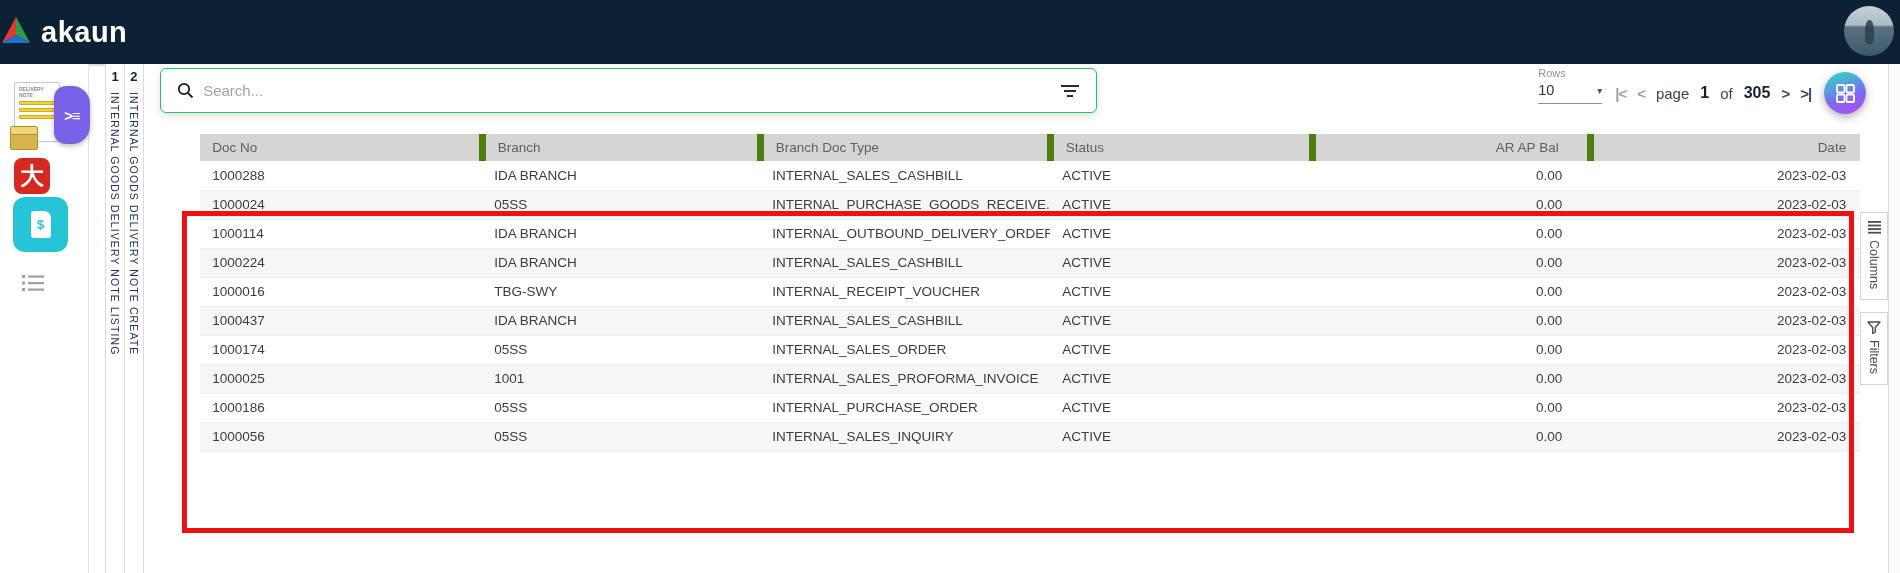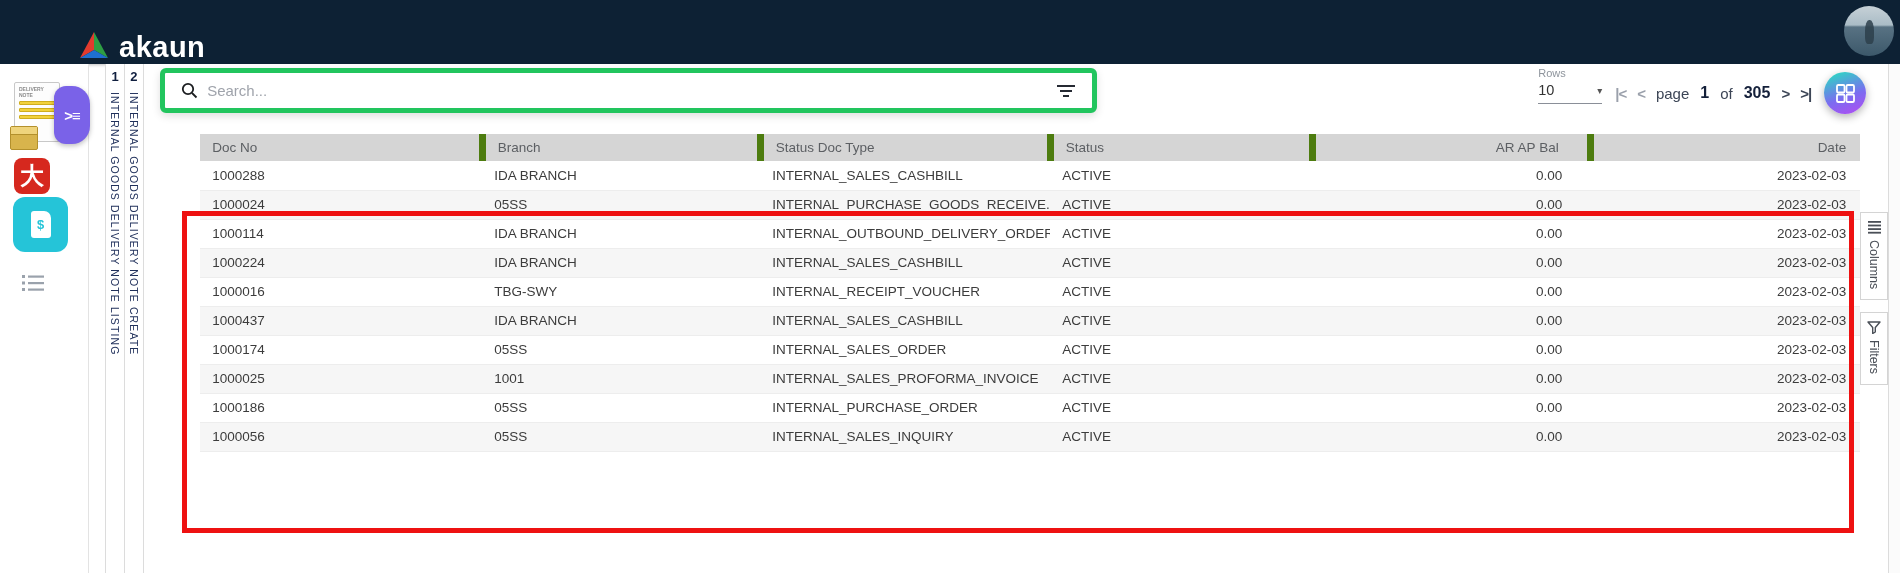--- a/index.html
+++ b/index.html
@@ -1,20 +1,20 @@
 <!DOCTYPE html>
 <html><head>
 <meta charset="utf-8">
 <style>
   * { margin:0; padding:0; box-sizing:border-box; }
   html,body { width:1900px; height:573px; }
   body { font-family:"Liberation Sans", sans-serif; background:#fff; overflow:hidden; position:relative; }
 
   
-  .navbar { height:64px; background:#0d2134; display:flex; align-items:flex-end; padding-left:78px; position:relative; box-shadow:0 1px 3px rgba(0,0,0,.25); }
+  .navbar { height:64px; background:#0d2134; display:flex; align-items:center; position:relative; box-shadow:0 1px 3px rgba(0,0,0,.25); }
   .logo { display:flex; align-items:center; gap:9px; cursor:pointer; }
   .brand { color:#fff; font-size:29px; font-weight:700; letter-spacing:.5px; }
   .avatar { position:absolute; right:6px; top:6px; width:50px; height:50px; border-radius:50%; overflow:hidden;
             background:linear-gradient(180deg,#c6d1d7 0%,#aabcc6 38%,#587283 42%,#3c586a 100%); }
   .avatar .figure { position:absolute; left:21px; top:14px; width:9px; height:24px; background:#2d3f4b; border-radius:45% 45% 30% 30%; opacity:.85; }
 
   
   .page-body { display:flex; height:509px; position:relative; }
 
   
@@ -38,21 +38,21 @@
   .vtab .num { font-size:13px; font-weight:700; color:#101f3f; }
   .vtab .vlabel { margin-top:8px; writing-mode:vertical-rl; text-orientation:mixed; font-size:10.5px; letter-spacing:1.1px; color:#20305b; white-space:nowrap; }
 
   
   .content { flex:1; position:relative; padding-left:16px; background:#fff; }
   .content-head { display:flex; align-items:center; gap:15px; height:50px; margin-top:3px; }
   .back-fab { width:44px; height:44px; border-radius:50%; background:linear-gradient(160deg,#2fd4c5 8%,#7b6cf0 58%,#b44cf2 100%); display:flex; align-items:center; justify-content:center; box-shadow:0 3px 8px rgba(0,0,0,.3); cursor:pointer; }
   .page-title { font-size:15.5px; font-weight:600; color:#19223c; letter-spacing:.2px; }
 
   .toolbar { position:relative; height:50px; margin-top:2px; }
-  .search-card { position:absolute; left:0; top:2px; width:937px; height:45px; background:#fff; border:5px solid #22c55e; border-radius:6px; box-shadow:0 3px 8px rgba(0,0,0,.13); display:flex; align-items:center; padding:0 16px; }
+  .search-card { position:absolute; left:0; top:2px; width:937px; height:45px; background:#fff; border:1px solid #22c55e; border-radius:6px; box-shadow:0 3px 8px rgba(0,0,0,.13); display:flex; align-items:center; padding:0 16px; }
   .search-input { border:none; outline:none; flex:1; margin-left:9px; font-size:15px; color:#333; font-family:"Liberation Sans", sans-serif; }
   .search-input::placeholder { color:#9fa3ab; }
   .filter-btn { margin-left:auto; cursor:pointer; display:flex; align-items:center; }
 
   .right-cluster { position:absolute; right:-6px; top:6px; display:flex; align-items:center; gap:13px; }
   .rows-select { position:relative; width:64px; border-bottom:1px solid #8a8f98; padding-bottom:5px; cursor:pointer; }
   .rows-caption { position:absolute; top:-15px; left:0; font-size:11px; color:#8e949c; }
   .rows-value { font-size:14.5px; color:#333; display:flex; justify-content:space-between; align-items:center; }
   .rows-caret { font-size:10px; color:#555; }
   .pager { display:flex; align-items:center; gap:11px; font-size:15px; color:#3c4556; }
@@ -202,21 +202,21 @@
             <col style="width:278px">
             <col style="width:290px">
           <col style="width:262px">
             <col style="width:278px">
             <col style="width:270px">
         </colgroup>
         <thead>
           <tr>
             <th>Doc No</th>
             <th>Branch</th>
-            <th>Status Doc Type</th>
+            <th>Branch Doc Type</th>
             <th>Status</th>
             <th class="col-num">AR AP Bal</th>
             <th class="col-date">Date</th>
           </tr>
         </thead>
         <tbody>
 
             <tr>
               <td>1000288</td>
               <td>IDA BRANCH</td>

